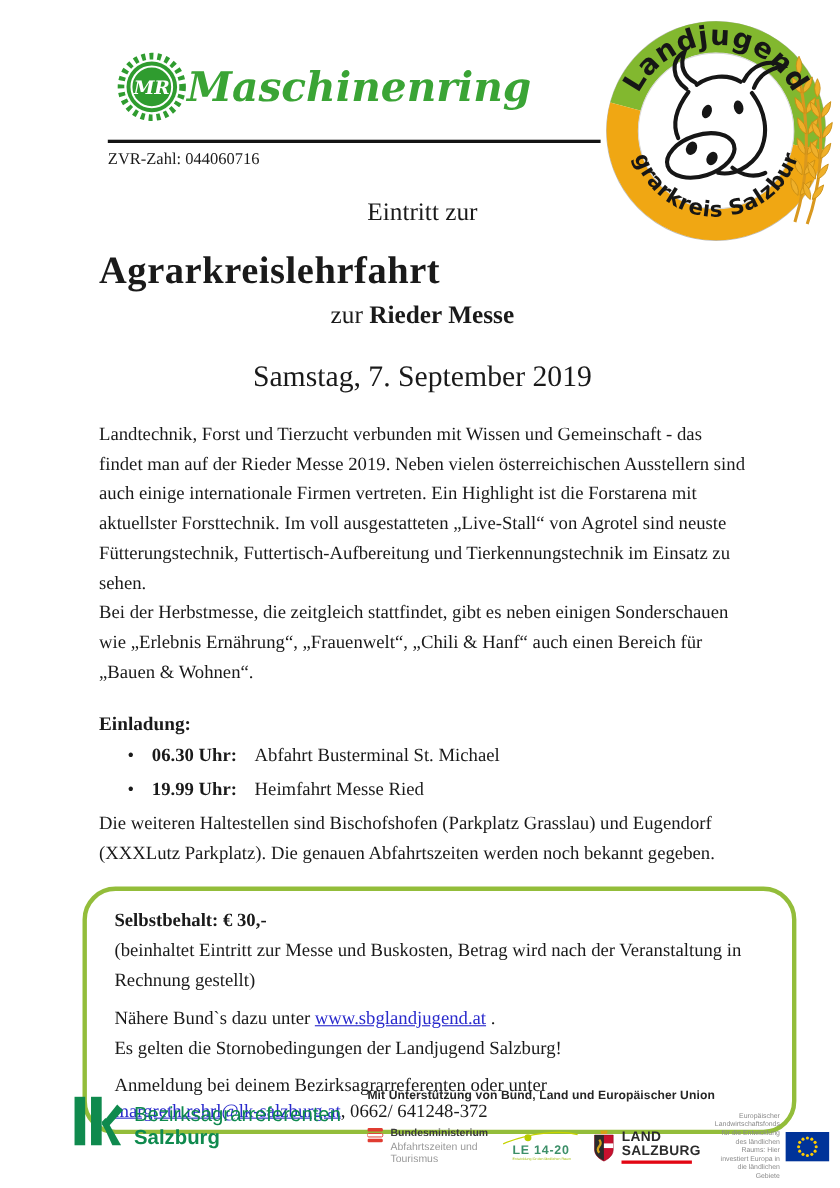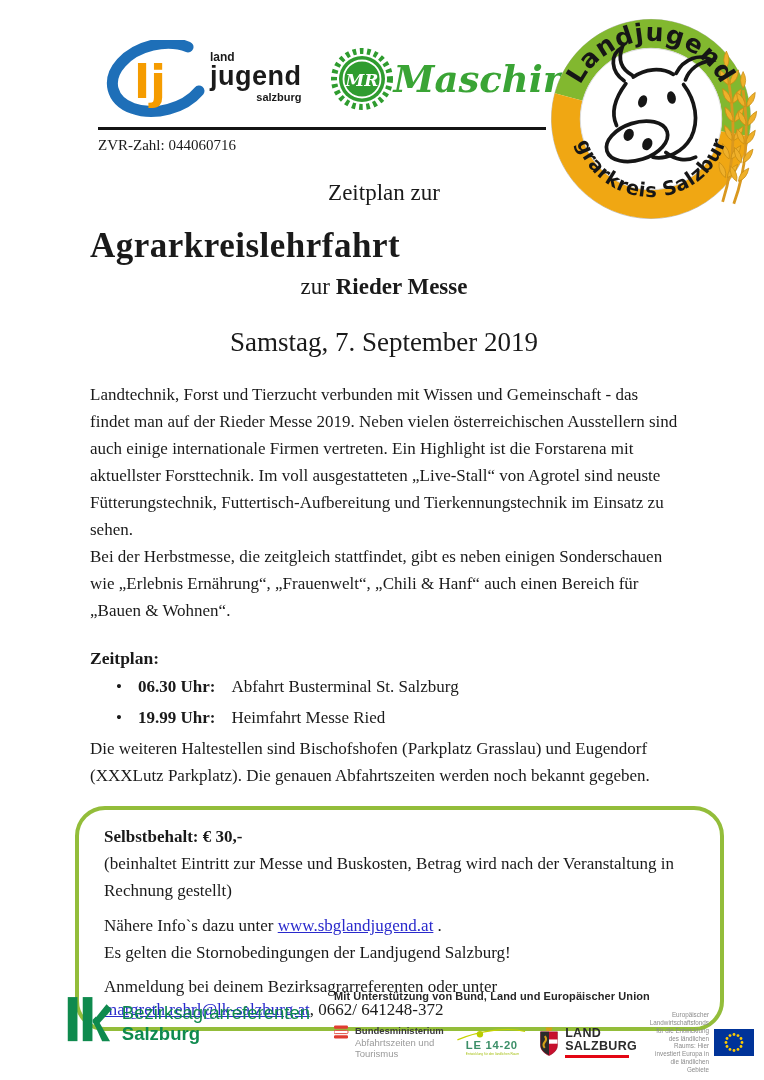--- a/index.html
+++ b/index.html
@@ -66,31 +66,20 @@
   .eu-text{width:60px;font-size:6.3px;line-height:1.25;color:#8b8b8b;text-align:right;}
 </style>
 </head>
 <body>
 
 <div class="page">
 
   <div class="header">
     <div class="logo-row">
 
-      <div class="lj-logo">
-        <svg width="108" height="78" viewBox="0 0 108 78">
-          <path d="M 90,7 A 48,33 -14 1 0 101,51" fill="none" stroke="#1e6fb8" stroke-width="11" stroke-linecap="round"></path>
-          <text x="36" y="58" font-family="DejaVu Sans, sans-serif" font-weight="bold" font-size="47" fill="#f59c00">lj</text>
-        </svg>
-        <div class="lj-text">
-          <span class="lj-land">land</span>
-          <span class="lj-jugend">jugend</span>
-          <span class="lj-salzburg">salzburg</span>
-        </div>
-      </div>
 
       <div class="mr-logo">
         <svg width="64" height="64" viewBox="0 0 64 64">
           <circle cx="32" cy="32" r="28" fill="none" stroke="#2f9c2f" stroke-width="6" stroke-dasharray="3.6 3.6"></circle>
           <circle cx="32" cy="32" r="23" fill="#2f9c2f"></circle>
           <circle cx="32" cy="32" r="18.5" fill="none" stroke="#ffffff" stroke-width="1.8"></circle>
           <text x="32" y="38.5" text-anchor="middle" font-family="DejaVu Serif, serif" font-style="italic" font-weight="bold" font-size="17" fill="#ffffff">MR</text>
         </svg>
         <span class="mr-wordmark">Maschinenring</span>
       </div>
@@ -162,47 +151,47 @@
         <textPath href="#arcTop" startOffset="50%" text-anchor="middle">Landjugend</textPath>
       </text>
       <text font-family="DejaVu Sans, sans-serif" font-weight="bold" font-size="21" fill="#161616" letter-spacing="0.5">
         <textPath href="#arcBottom" startOffset="50%" text-anchor="middle">Agrarkreis Salzburg</textPath>
       </text>
     </svg>
   </div>
 
   <div class="content">
 
-    <div class="t1">Zeitplan zur</div>
+    <div class="t1">Eintritt zur</div>
     <div class="t2">Agrarkreislehrfahrt</div>
     <div class="t3"><span>zur </span><b>Rieder Messe</b></div>
     <div class="t4">Samstag, 7. September 2019</div>
 
     <div class="body-block">
       <p>Landtechnik, Forst und Tierzucht verbunden mit Wissen und Gemeinschaft - das findet man auf der Rieder Messe 2019. Neben vielen österreichischen Ausstellern sind auch einige internationale Firmen vertreten. Ein Highlight ist die Forstarena mit aktuellster Forsttechnik. Im voll ausgestatteten „Live-Stall“ von Agrotel sind neuste Fütterungstechnik, Futtertisch-Aufbereitung und Tierkennungstechnik im Einsatz zu sehen.</p>
       <p>Bei der Herbstmesse, die zeitgleich stattfindet, gibt es neben einigen Sonderschauen wie „Erlebnis Ernährung“, „Frauenwelt“, „Chili &amp; Hanf“ auch einen Bereich für „Bauen &amp; Wohnen“.</p>
     </div>
 
-    <div class="sched-head">Zeitplan:</div>
+    <div class="sched-head">Einladung:</div>
     <div class="sched-row">
       <span class="sched-bullet">•</span>
       <span class="sched-time">06.30 Uhr:</span>
-      <span>Abfahrt Busterminal St. Salzburg</span>
+      <span>Abfahrt Busterminal St. Michael</span>
     </div>
     <div class="sched-row">
       <span class="sched-bullet">•</span>
       <span class="sched-time">19.99 Uhr:</span>
       <span>Heimfahrt Messe Ried</span>
     </div>
     <p class="p3">Die weiteren Haltestellen sind Bischofshofen (Parkplatz Grasslau) und Eugendorf (XXXLutz Parkplatz). Die genauen Abfahrtszeiten werden noch bekannt gegeben.</p>
 
     <div class="info-box">
       <p class="ib-cost">Selbstbehalt: € 30,-</p>
       <p>(beinhaltet Eintritt zur Messe und Buskosten, Betrag wird nach der Veranstaltung in Rechnung gestellt)</p>
-      <p class="ib-info"><span>Nähere Info`s dazu unter </span><a class="doclink">www.sbglandjugend.at</a><span> .</span></p>
+      <p class="ib-info"><span>Nähere Bund`s dazu unter </span><a class="doclink">www.sbglandjugend.at</a><span> .</span></p>
       <p>Es gelten die Stornobedingungen der Landjugend Salzburg!</p>
       <p class="ib-reg"><span>Anmeldung bei deinem Bezirksagrarreferenten oder unter</span><br>
         <a class="doclink">margreth.rehrl@lk-salzburg.at</a><span>, 0662/ 641248-372</span></p>
     </div>
   </div>
 
   <div class="footer">
 
     <div class="lk-block">
       <svg width="52" height="60" viewBox="0 0 52 60">

